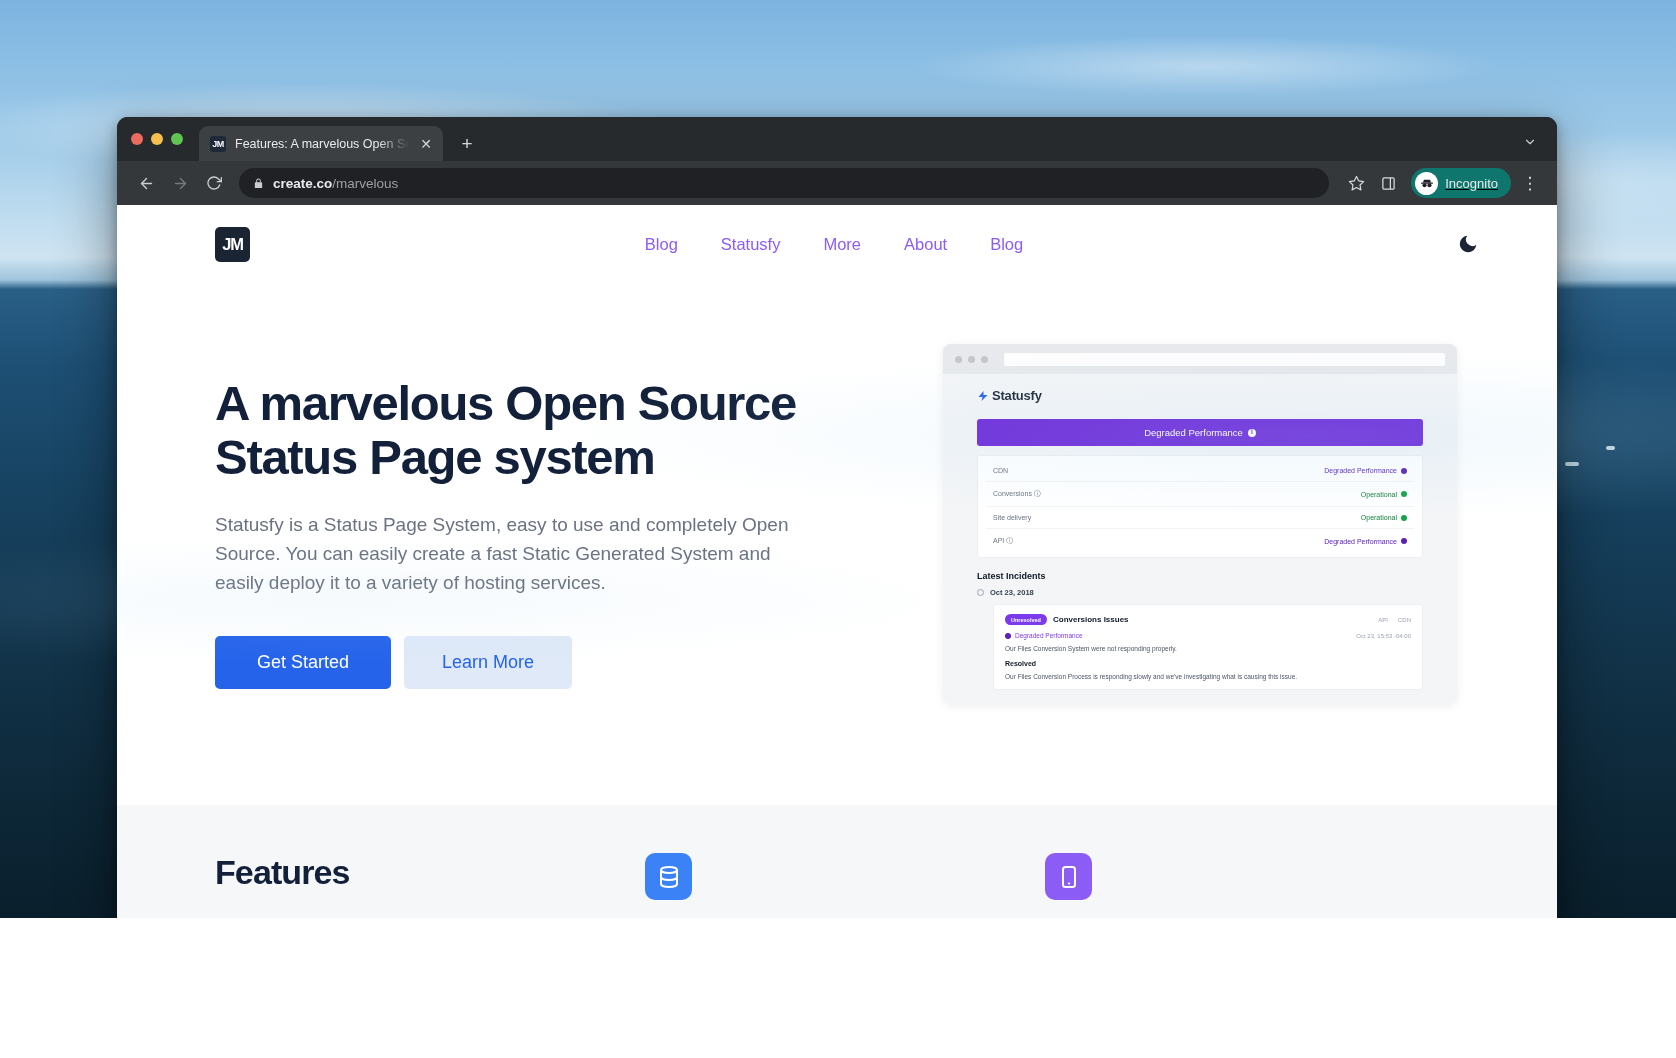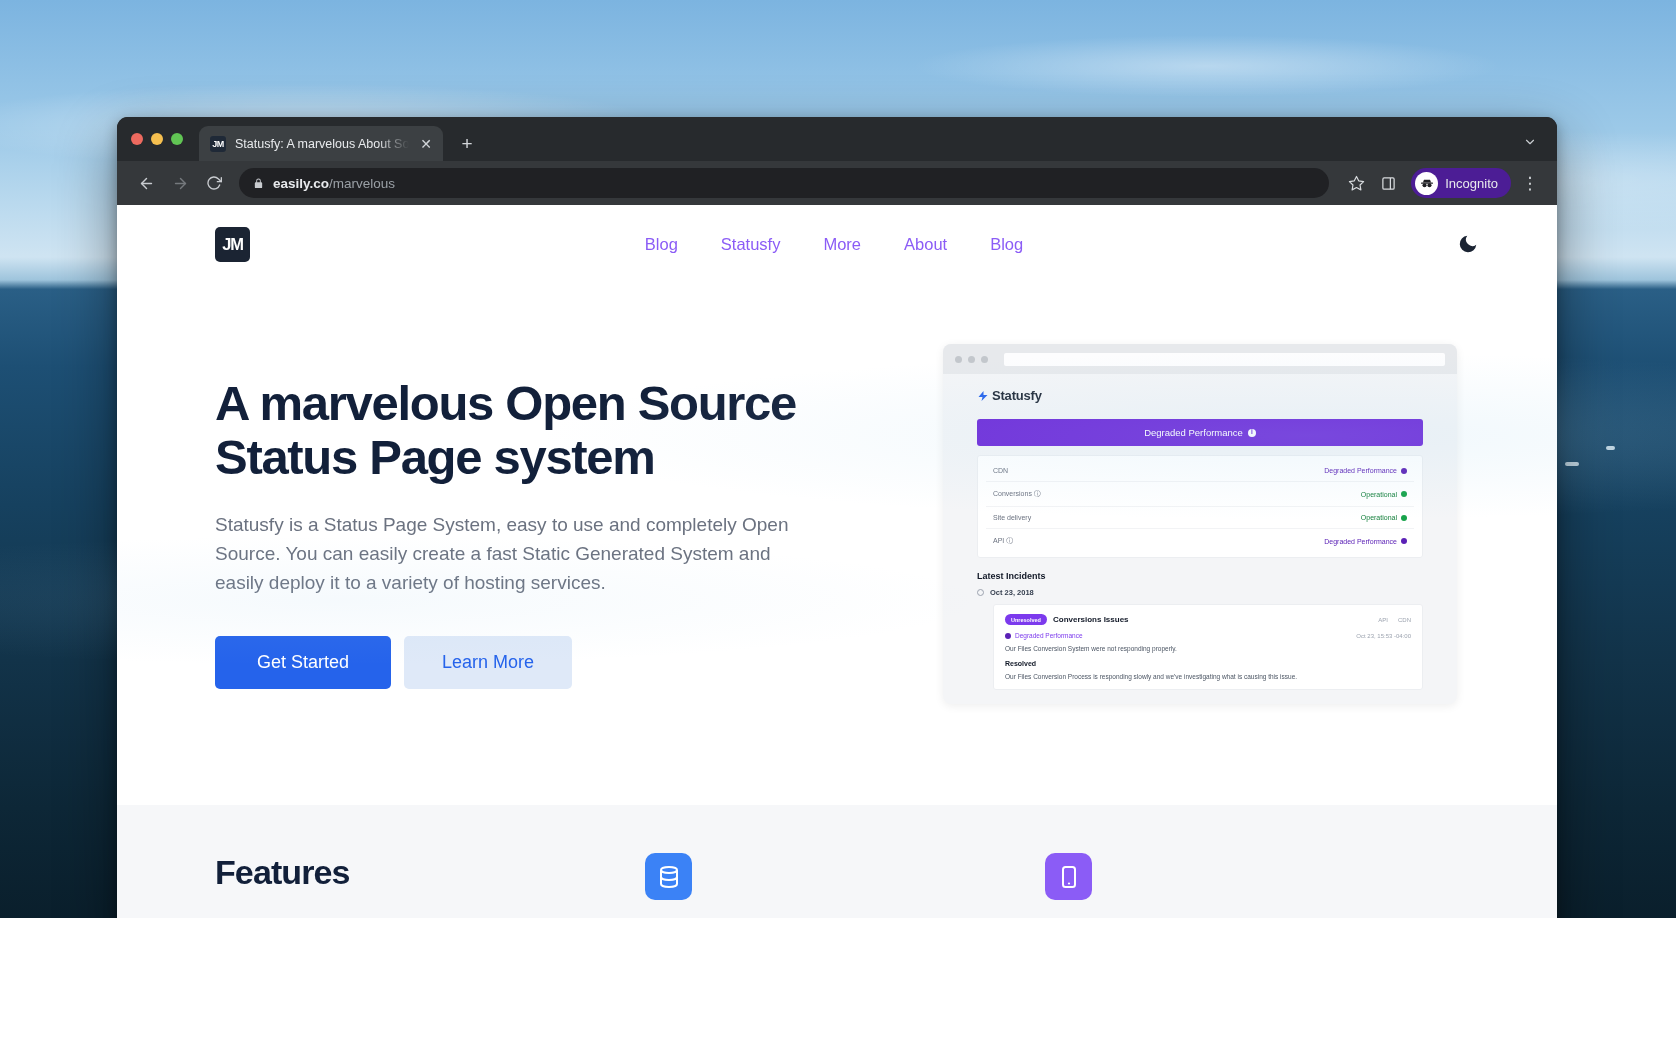--- a/index.html
+++ b/index.html
@@ -202,22 +202,23 @@
     border-radius: 50%;
     flex: 0 0 auto;
   }
   #incognito-pill {
     display: flex;
     align-items: center;
     gap: 7px;
     height: 30px;
     padding: 0 13px 0 4px;
     border-radius: 15px;
-    background: #4c1d95;
+    background: #0f766e;
     margin: 0 2px 0 6px;
+    text-decoration: underline;
   }
   #incognito-avatar {
     width: 23px; height: 23px;
     border-radius: 50%;
     background: #ffffff;
     display: flex; align-items: center; justify-content: center;
     flex: 0 0 auto;
   }
   #incognito-label { font-size: 13px; color: #e8eaed; }
 
@@ -487,21 +488,21 @@
 
     <div id="tab-strip">
       <div id="traffic-lights">
         <span class="tl red"></span>
         <span class="tl yellow"></span>
         <span class="tl green"></span>
       </div>
 
       <div id="tab">
         <span id="tab-favicon">JM</span>
-        <span id="tab-title">Statusfy: A marvelous About So</span>
+        <span id="tab-title">Features: A marvelous Open So</span>
         <span id="tab-close">✕</span>
       </div>
 
       <div id="new-tab-button">+</div>
 
       <div id="tabstrip-chevron">
         <svg width="14" height="14" viewBox="0 0 24 24" fill="none" stroke="currentColor" stroke-width="2" stroke-linecap="round" stroke-linejoin="round">
             <polyline points="6 9 12 15 18 9"></polyline>
           </svg>
       </div>
@@ -526,21 +527,21 @@
             <path d="M20.49 15a9 9 0 1 1-2.13-9.36L23 10"></path>
           </svg>
       </div>
 
       <div id="omnibox">
         <span id="lock-icon">
           <svg width="11" height="11" viewBox="0 0 24 24" fill="currentColor">
               <path d="M12 1a5 5 0 0 0-5 5v3H6a2 2 0 0 0-2 2v9a2 2 0 0 0 2 2h12a2 2 0 0 0 2-2v-9a2 2 0 0 0-2-2h-1V6a5 5 0 0 0-5-5zm0 2a3 3 0 0 1 3 3v3H9V6a3 3 0 0 1 3-3z"></path>
             </svg>
         </span>
-        <span id="omnibox-url"><b>easily.co</b><span>/marvelous</span></span>
+        <span id="omnibox-url"><b>create.co</b><span>/marvelous</span></span>
       </div>
 
       <div id="toolbar-right">
         <div class="tb-icon">
           <svg width="17" height="17" viewBox="0 0 24 24" fill="none" stroke="currentColor" stroke-width="1.7" stroke-linecap="round" stroke-linejoin="round">
               <polygon points="12 2 15.09 8.26 22 9.27 17 14.14 18.18 21.02 12 17.77 5.82 21.02 7 14.14 2 9.27 8.91 8.26 12 2"></polygon>
             </svg>
         </div>
         <div class="tb-icon">
           <svg width="15" height="15" viewBox="0 0 24 24" fill="none" stroke="currentColor" stroke-width="2">

